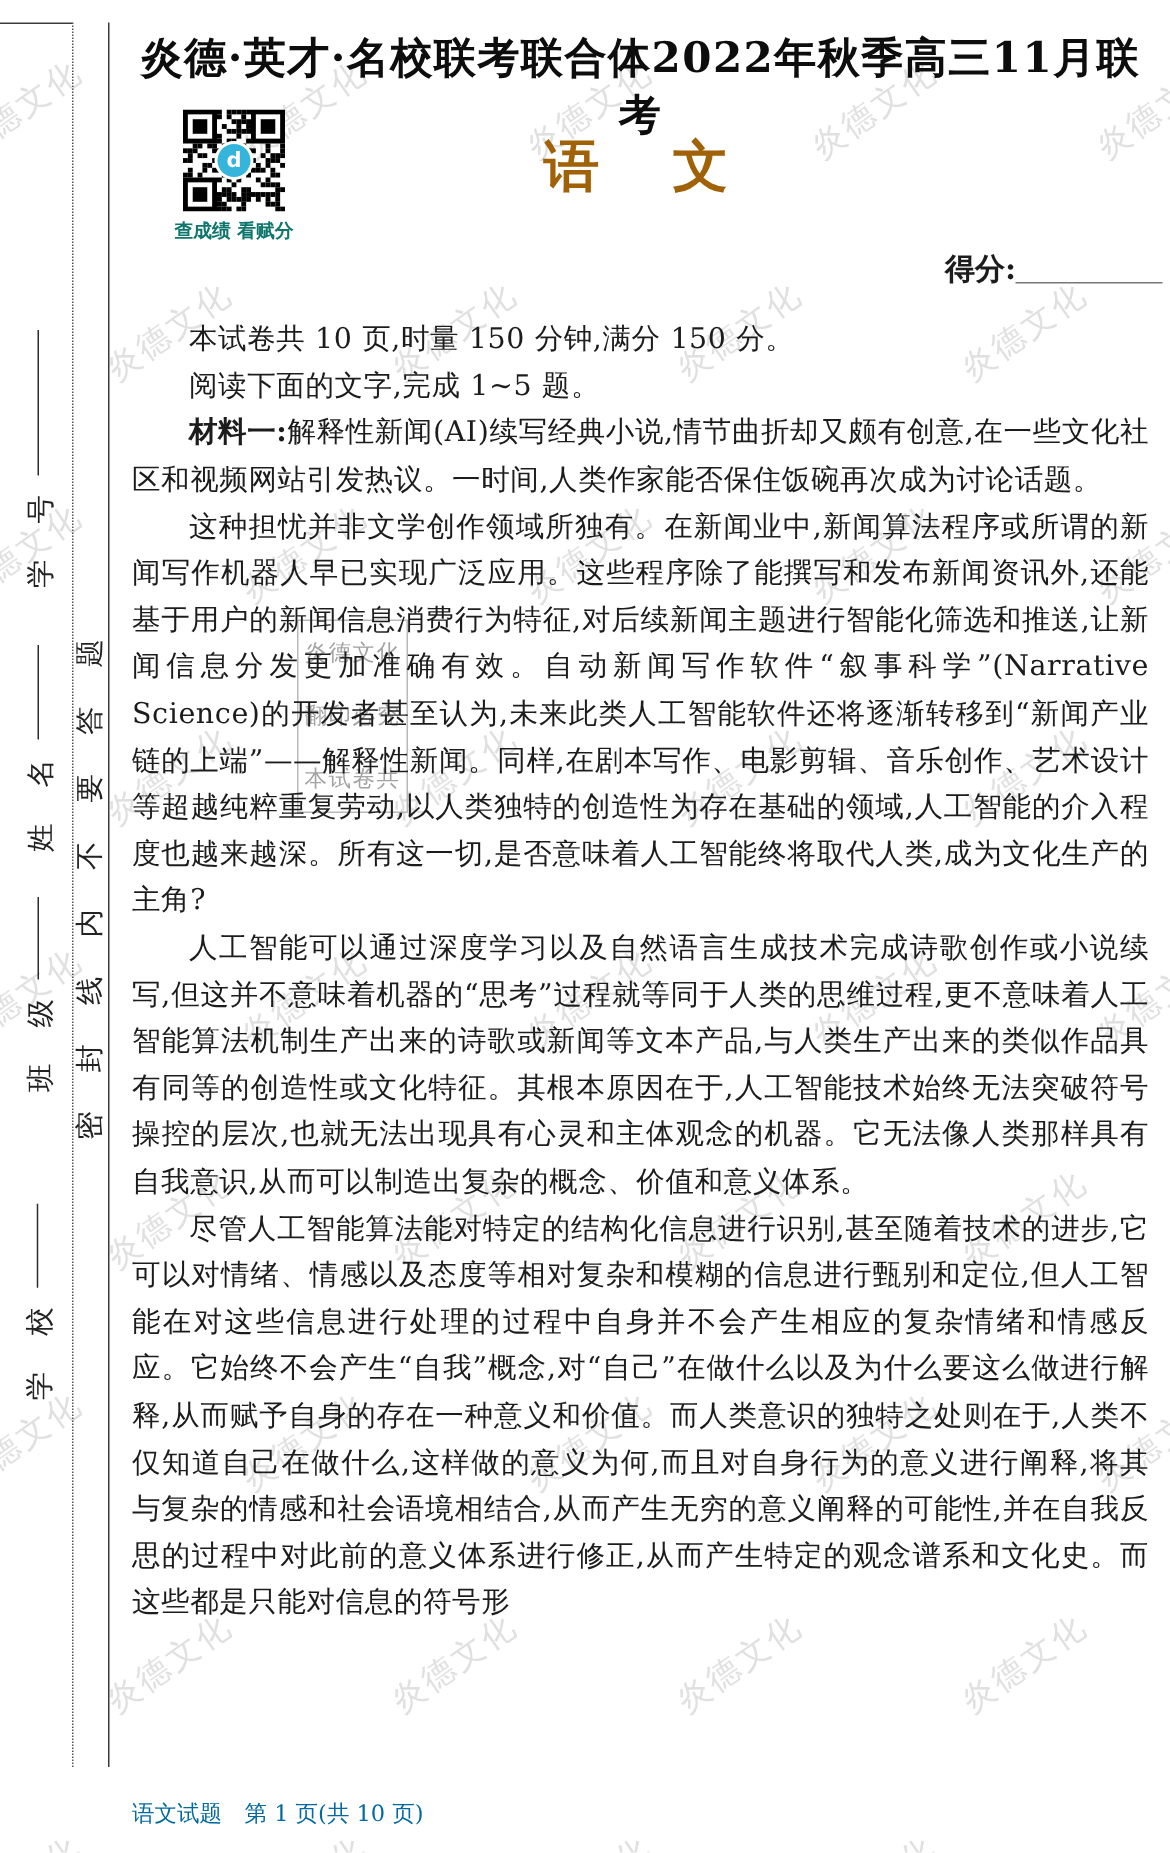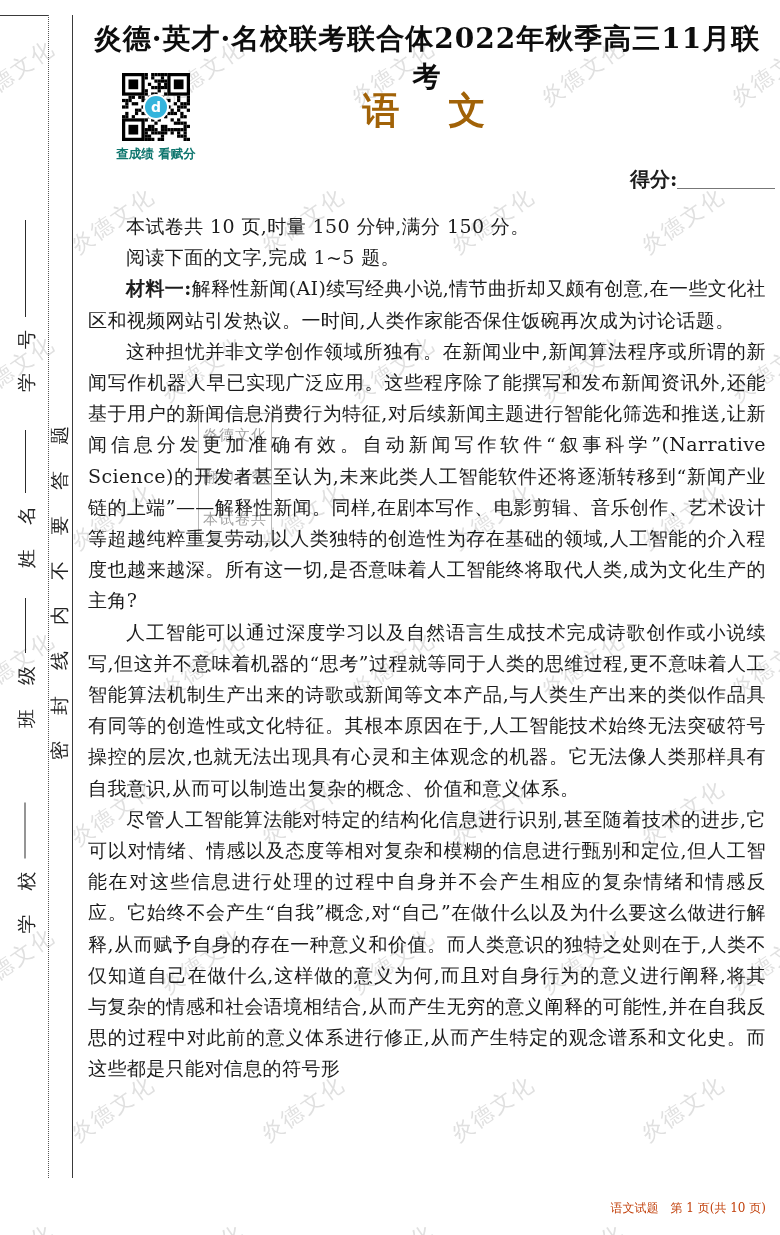--- a/index.html
+++ b/index.html
@@ -69,22 +69,22 @@
   #body-text{
     position:absolute;left:88px;top:211px;width:678px;z-index:1;
     font-size:19px;line-height:31.2px;letter-spacing:0.4px;
     text-align:justify;
   }
   #body-text p{margin:0;text-indent:2em;}
   #body-text p.noindent{text-indent:0;}
   .bold{font-weight:bold;}
   
   #footer{
-    position:absolute;left:88px;top:1200px;width:678px;text-align:right;z-index:1;
-    font-size:12px;color:#c2410c;
+    position:absolute;left:88px;top:1200px;width:678px;text-align:left;z-index:1;
+    font-size:15px;color:#0369a1;
   }
 </style>
 </head>
 <body>
 
 <div id="watermarks">
     <span class="wm" style="left: -35px; top: 58px; color: rgb(199, 199, 199); opacity: 0.55;">炎德文化</span>
     <span class="wm" style="left: 155px; top: 58px; color: rgb(199, 199, 199); opacity: 0.55;">炎德文化</span>
     <span class="wm" style="left: 345px; top: 58px; color: rgb(199, 199, 199); opacity: 0.55;">炎德文化</span>
     <span class="wm" style="left: 535px; top: 58px; color: rgb(199, 199, 199); opacity: 0.55;">炎德文化</span>

